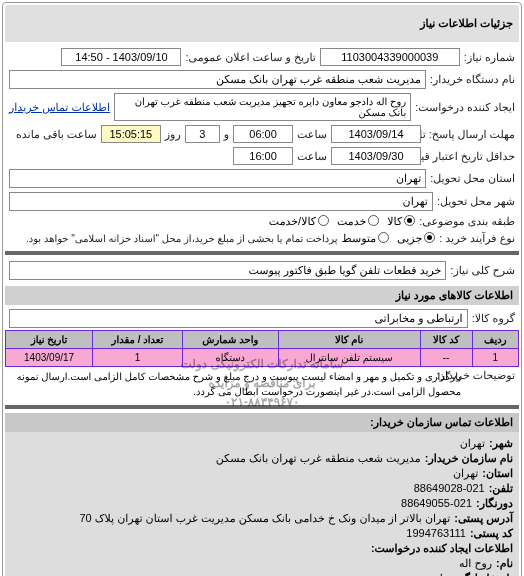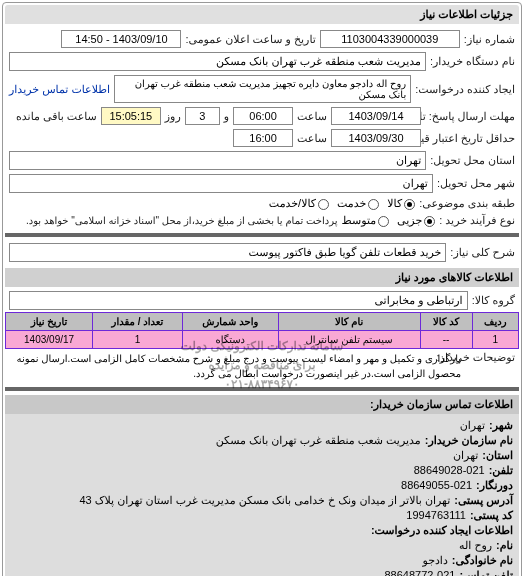--- a/index.html
+++ b/index.html
@@ -11,21 +11,21 @@
   direction: rtl;
 }
 .panel {
   border: 1px solid #999;
   border-radius: 4px;
   margin: 2px;
   padding: 2px;
 }
 .panel-title {
   background: #e0e0e0;
-  padding: 3px 6px;
+  padding: 12px 6px;
   font-weight: bold;
   border-radius: 3px 3px 0 0;
   margin-bottom: 4px;
 }
 .row {
   display: flex;
   align-items: center;
   padding: 2px 4px;
   gap: 4px;
 }
@@ -37,25 +37,26 @@
   background: #fff;
   border: 1px solid #888;
   padding: 2px 4px;
   text-align: center;
   min-width: 60px;
 }
 .input-wide { flex: 1; min-width: 100px; }
 .input-yellow { background: #fff9c4; }
 .link-btn {
   color: #0033aa;
+  text-decoration: underline;
   cursor: pointer;
   white-space: nowrap;
 }
 .radio-group { display: flex; gap: 8px; align-items: center; }
-.radio { display: flex; align-items: flex-end; gap: 2px; }
+.radio { display: flex; align-items: flex-start; gap: 2px; }
 .radio-dot {
   width: 11px; height: 11px; border: 1px solid #555; border-radius: 50%;
   display: inline-flex; align-items: center; justify-content: center;
 }
 .radio-dot.checked::after {
   content: ""; width: 5px; height: 5px; background: #000; border-radius: 50%;
 }
 .subheader {
   background: #d0d0d0;
   padding: 3px 6px;
@@ -238,20 +239,20 @@
 
   <hr class="sep">
 
   <div class="contact-header">اطلاعات تماس سازمان خریدار:</div>
   <div class="contact-block">
     <div class="contact-line"><b>شهر:</b><span>تهران</span></div>
     <div class="contact-line"><b>نام سازمان خریدار:</b><span>مدیریت شعب منطقه غرب تهران بانک مسکن</span></div>
     <div class="contact-line"><b>استان:</b><span>تهران</span></div>
     <div class="contact-line"><b>تلفن:</b><span>021-88649028</span></div>
     <div class="contact-line"><b>دورنگار:</b><span>021-88649055</span></div>
-    <div class="contact-line"><b>آدرس پستی:</b><span>تهران بالاتر از میدان ونک خ خدامی بانک مسکن مدیریت غرب استان تهران پلاک 43</span></div>
+    <div class="contact-line"><b>آدرس پستی:</b><span>تهران بالاتر از میدان ونک خ خدامی بانک مسکن مدیریت غرب استان تهران پلاک 70</span></div>
     <div class="contact-line"><b>کد پستی:</b><span>1994763111</span></div>
     <div class="contact-line"><b>اطلاعات ایجاد کننده درخواست:</b></div>
     <div class="contact-line"><b>نام:</b><span>روح اله</span></div>
     <div class="contact-line"><b>نام خانوادگی:</b><span>دادجو</span></div>
     <div class="contact-line"><b>تلفن تماس:</b><span>021-88648772</span></div>
   </div>
 </div>
 
 </body></html>

